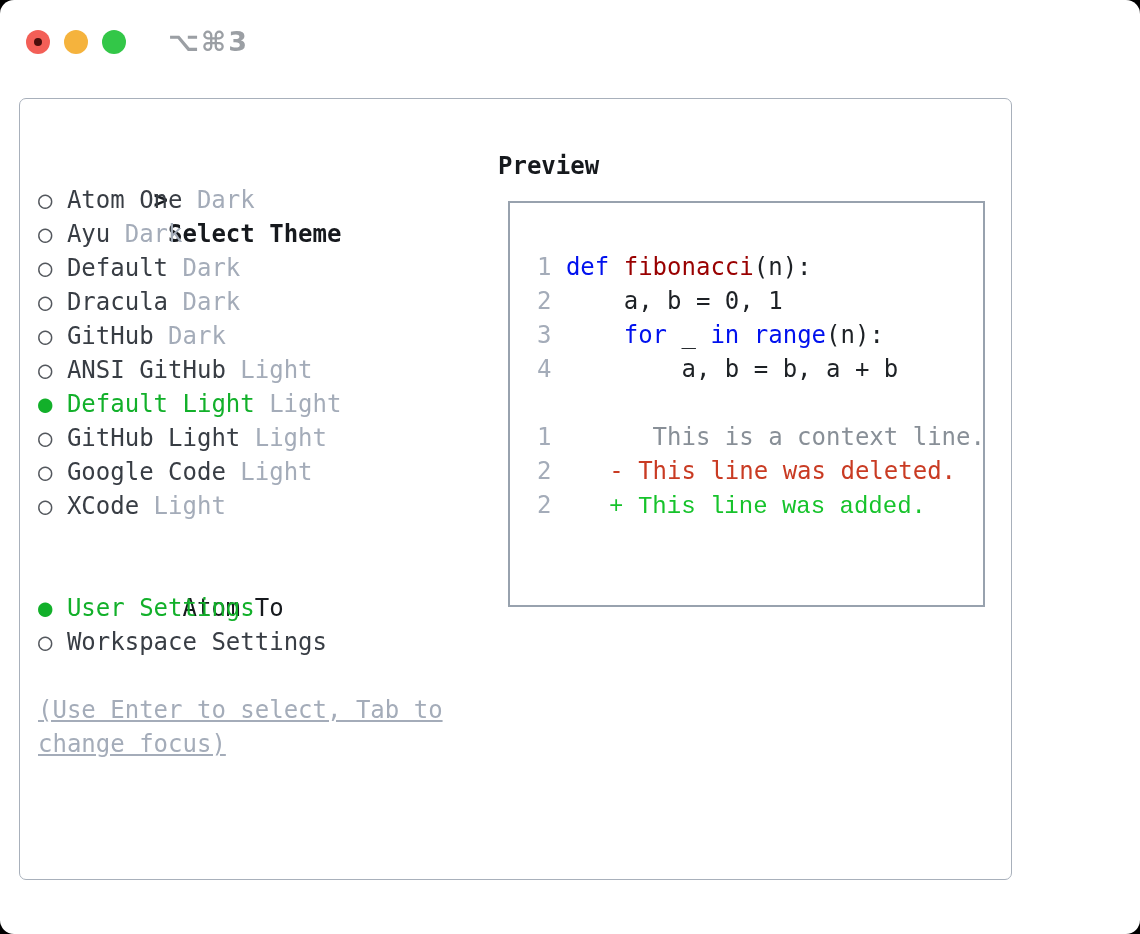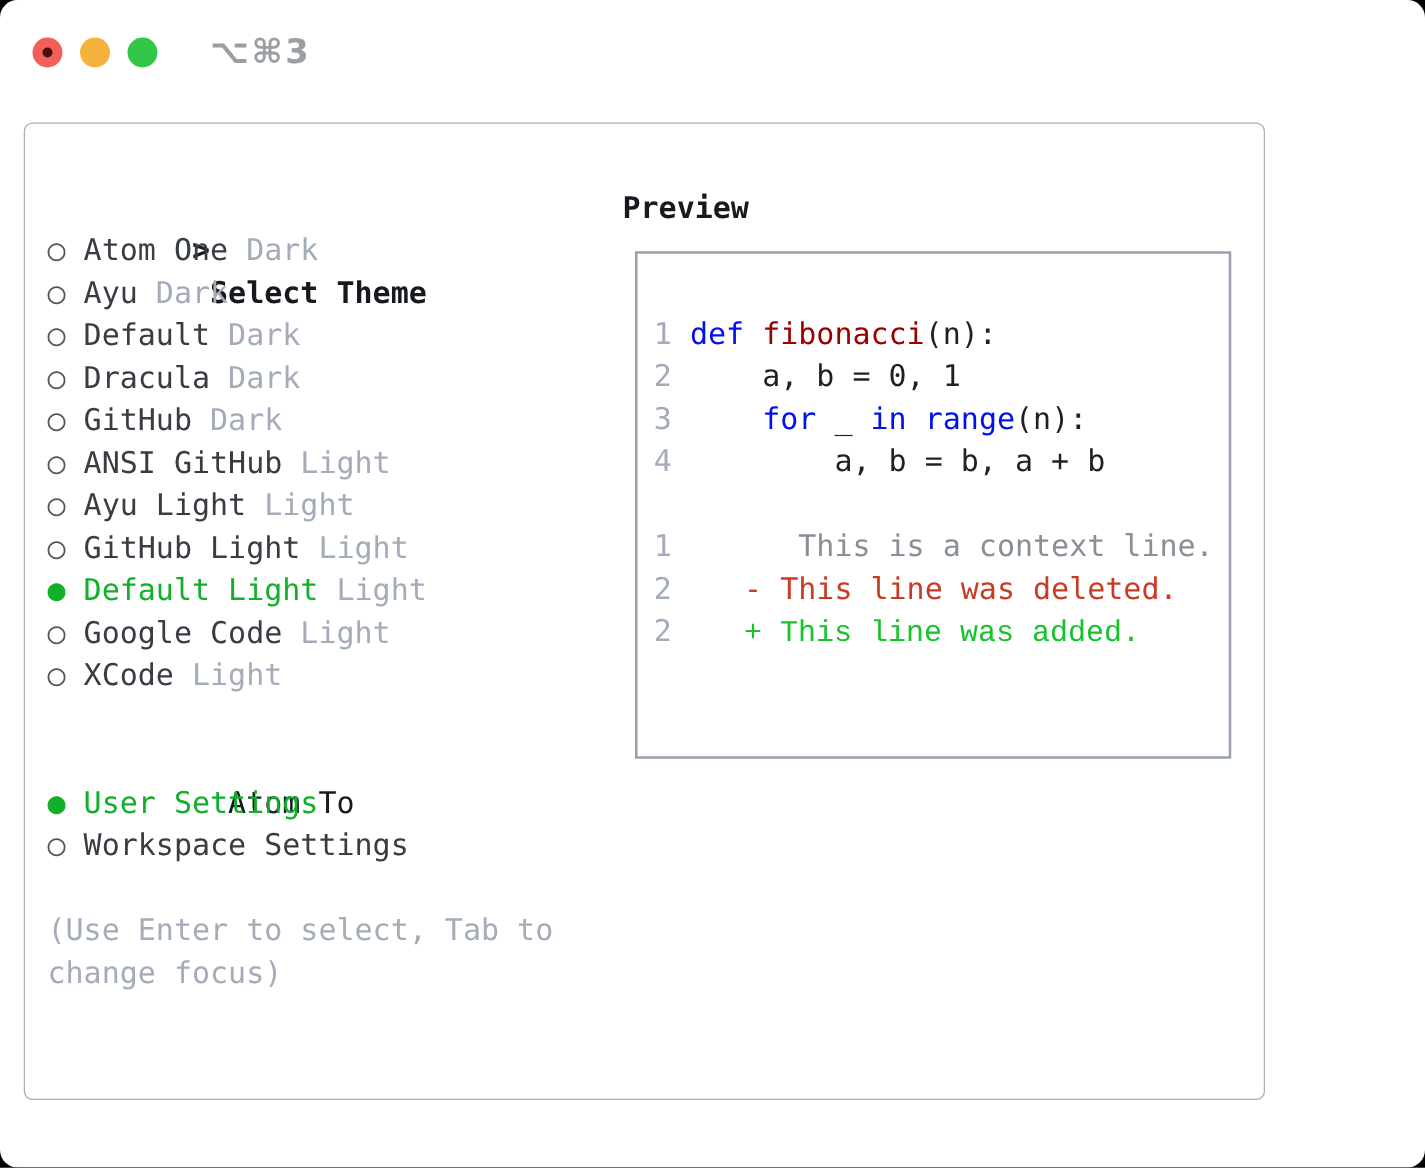--- a/index.html
+++ b/index.html
@@ -34,29 +34,29 @@
   .left-col{position:absolute;left:18px;top:50px;}
   .row{height:34px;line-height:34px;font-size:24px;white-space:pre;color:var(--name-text);}
   .row.header{font-weight:bold;color:var(--header-text);}
   .row.header .marker{color:var(--header-text);}
   .marker{color:var(--marker);}
   .marker.on{color:var(--green);}
   .name{margin-left:1ch;}
   .row.selected .name{color:var(--green);}
   .variant{margin-left:1ch;color:var(--muted);}
   .row.section-header{padding-left:2ch;color:var(--header-text);}
-  .row.hint{color:var(--muted);}
+  .row.hint{color:var(--muted);text-decoration:underline;}
   .spacer{height:34px;}
   .right-col-title{
     position:absolute;left:478px;top:50px;height:34px;line-height:34px;
     font-size:24px;font-weight:bold;color:var(--header-text);
   }
   .preview-box{
     position:absolute;left:488px;top:102px;width:477px;height:406px;
-    border:2px solid var(--preview-border);background:#fff;padding:47px 10px 0 13px;
+    border:2px solid var(--preview-border);background:#fff;padding:47px 10px 0 27px;
   }
   .cline{height:34px;line-height:34px;font-size:24px;white-space:pre;}
   .ln{color:var(--muted);}
   .tok-plain{color:var(--code-text);}
   .tok-kw{color:var(--keyword);}
   .tok-fn{color:var(--function);}
   .tok-ctx{color:var(--context);}
   .tok-del{color:var(--deleted);}
   .tok-add{color:var(--added);font-family:Liberation Mono, monospace;}
 </style>
@@ -82,23 +82,22 @@
         <span class="name">Select Theme</span>
       </div>
 
       <div id="theme-list">
           <div class="row option"><span class="marker">○</span><span class="name">Atom One</span><span class="variant">Dark</span></div>
           <div class="row option"><span class="marker">○</span><span class="name">Ayu</span><span class="variant">Dark</span></div>
           <div class="row option"><span class="marker">○</span><span class="name">Default</span><span class="variant">Dark</span></div>
           <div class="row option"><span class="marker">○</span><span class="name">Dracula</span><span class="variant">Dark</span></div>
           <div class="row option"><span class="marker">○</span><span class="name">GitHub</span><span class="variant">Dark</span></div>
           <div class="row option"><span class="marker">○</span><span class="name">ANSI GitHub</span><span class="variant">Light</span></div>
-          <div class="row option"><span class="marker">○</span><span class="name">Ayu Light</span><span class="variant">Light</span></div>
+          <div class="row option selected"><span class="marker on">●</span><span class="name">Default Light</span><span class="variant">Light</span></div>
           <div class="row option"><span class="marker">○</span><span class="name">GitHub Light</span><span class="variant">Light</span></div>
-          <div class="row option selected"><span class="marker on">●</span><span class="name">Default Light</span><span class="variant">Light</span></div>
           <div class="row option"><span class="marker">○</span><span class="name">Google Code</span><span class="variant">Light</span></div>
           <div class="row option"><span class="marker">○</span><span class="name">XCode</span><span class="variant">Light</span></div>
         </div>
 
       <div class="spacer"></div>
 
       <div class="row section-header">
         <span>Atom To</span>
       </div>
 

